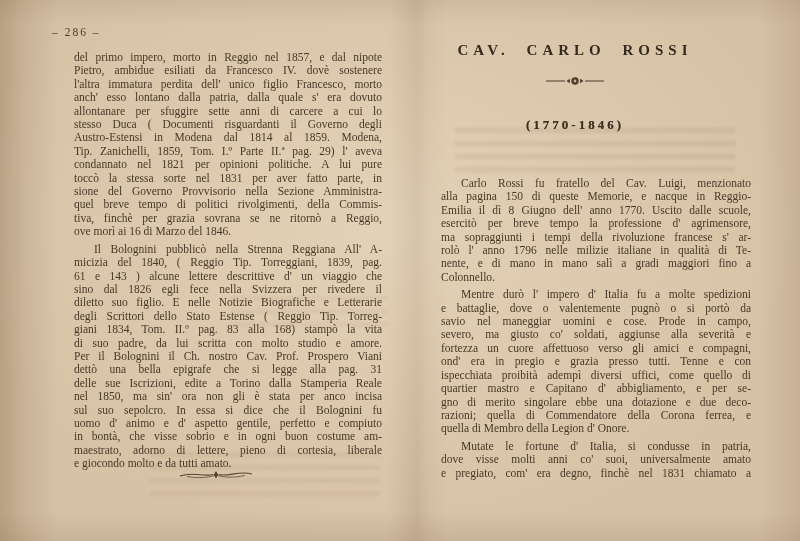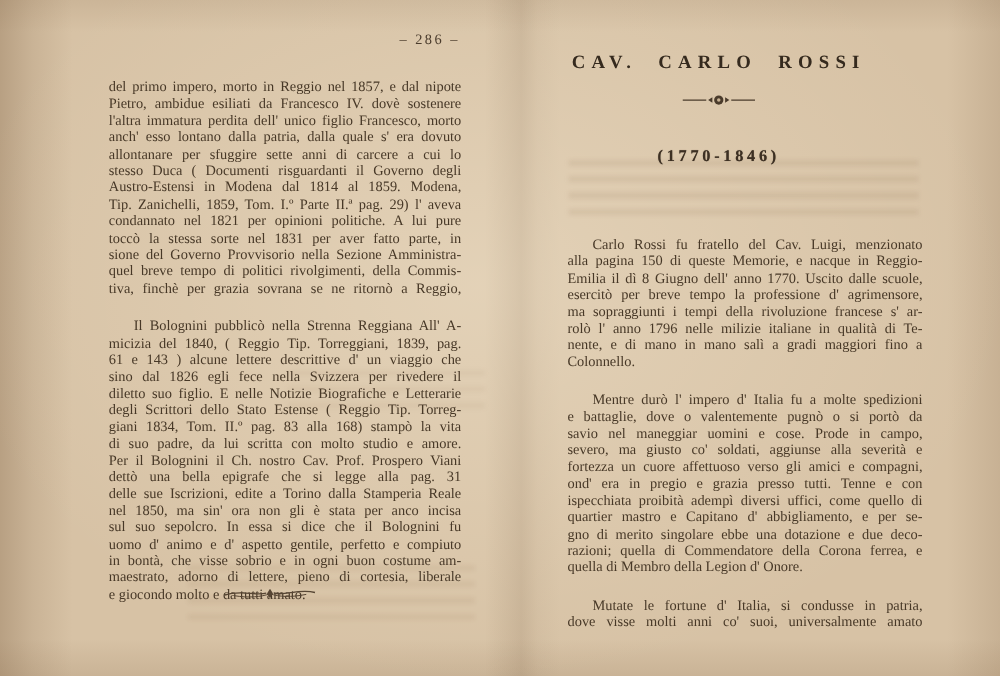--- a/index.html
+++ b/index.html
@@ -9,42 +9,42 @@
     background-color:#d7c2a5;
     background-image:
       radial-gradient(ellipse at 48% 42%, rgba(255,246,226,0.30), rgba(255,246,226,0) 72%),
       linear-gradient(90deg, rgba(118,88,58,0.32) 0px, rgba(118,88,58,0.14) 26px, rgba(118,88,58,0) 58px),
       linear-gradient(270deg, rgba(118,88,58,0.16) 0px, rgba(118,88,58,0) 42px),
       linear-gradient(180deg, rgba(118,88,58,0.12) 0px, rgba(118,88,58,0) 26px),
       linear-gradient(0deg, rgba(118,88,58,0.14) 0px, rgba(118,88,58,0) 30px),
       linear-gradient(90deg, rgba(105,78,52,0) 388px, rgba(105,78,52,0.10) 408px, rgba(105,78,52,0.15) 417px, rgba(105,78,52,0.05) 430px, rgba(105,78,52,0) 448px);
   }
   .page-number{
-    position:absolute;left:52px;top:26px;width:316px;text-align:right;
+    position:absolute;left:52px;top:26px;width:316px;text-align:left;
     font-size:11.5px;letter-spacing:2px;color:#4a3b2c;z-index:2;
   }
   .left-body{
     position:absolute;left:70px;top:47px;width:316px;z-index:2;
   }
   .right-heading{
     position:absolute;left:420px;top:42px;width:310px;text-align:center;z-index:2;
   }
   .right-title{
     font-size:15px;font-weight:700;letter-spacing:5px;word-spacing:8px;
     color:#352a1e;white-space:nowrap;font-family:Liberation Serif, serif;
   }
   .title-divider-wrap{margin-top:14px;}
   .right-dates{
     margin-top:26px;font-size:13px;font-weight:700;letter-spacing:3px;
     color:#3d3023;text-shadow:0 0 0.6px rgba(61,48,35,0.7);
   }
   .right-body{
     position:absolute;left:437px;top:173px;width:318px;z-index:2;
   }
-  .para{margin:17px;padding:0;}
+  .para{margin:4px;padding:0;}
   .line{
     font-size:11.5px;line-height:13.4px;color:#473827;
     text-align:justify;text-align-last:justify;white-space:normal;
   }
   .line.endline{text-align-last:left;}
   .line.indent{text-indent:20px;}
   .it{}
   .end-flourish-wrap{position:absolute;left:178px;top:467px;z-index:2;}
   .ghost{
     position:absolute;z-index:1;filter:blur(1.6px);
@@ -75,20 +75,21 @@
         <div class="line"><span>anch' esso lontano dalla patria, dalla quale s' era dovuto</span></div>
         <div class="line"><span>allontanare per sfuggire sette anni di carcere a cui lo</span></div>
         <div class="line"><span>stesso Duca ( </span><span class="it">Documenti risguardanti il Governo degli</span></div>
         <div class="line"><span class="it">Austro-Estensi in Modena dal</span><span> 1814 </span><span class="it">al</span><span> 1859. Modena,</span></div>
         <div class="line"><span>Tip. Zanichelli, 1859, Tom. I.º Parte II.ª pag. 29) l' aveva</span></div>
         <div class="line"><span>condannato nel 1821 per opinioni politiche. A lui pure</span></div>
         <div class="line"><span>toccò la stessa sorte nel 1831 per aver fatto parte, in</span></div>
         <div class="line"><span>sione del Governo Provvisorio nella Sezione Amministra-</span></div>
         <div class="line"><span>quel breve tempo di politici rivolgimenti, della Commis-</span></div>
         <div class="line"><span>tiva, finchè per grazia sovrana se ne ritornò a Reggio,</span></div>
+        <div class="line endline"><span>ove morì ai 16 di Marzo del 1846.</span></div>
       </div>
       <div class="para">
         <div class="line indent"><span>Il Bolognini pubblicò nella Strenna Reggiana </span><span class="it">All' A-</span></div>
         <div class="line"><span class="it">micizia</span><span> del 1840, ( Reggio Tip. Torreggiani, 1839, pag.</span></div>
         <div class="line"><span>61 e 143 ) alcune lettere descrittive d' un viaggio che</span></div>
         <div class="line"><span>sino dal 1826 egli fece nella Svizzera per rivedere il</span></div>
         <div class="line"><span>diletto suo figlio. E nelle </span><span class="it">Notizie Biografiche e Letterarie</span></div>
         <div class="line"><span class="it">degli Scrittori dello Stato Estense</span><span> ( Reggio Tip. Torreg-</span></div>
         <div class="line"><span>giani 1834, Tom. II.º pag. 83 alla 168) stampò la vita</span></div>
         <div class="line"><span>di suo padre, da lui scritta con molto studio e amore.</span></div>
@@ -148,16 +149,17 @@
         <div class="line"><span>ond' era in pregio e grazia presso tutti. Tenne e con</span></div>
         <div class="line"><span>ispecchiata proibità adempì diversi uffici, come quello di</span></div>
         <div class="line"><span>quartier mastro e Capitano d' abbigliamento, e per se-</span></div>
         <div class="line"><span>gno di merito singolare ebbe una dotazione e due deco-</span></div>
         <div class="line"><span>razioni; quella di Commendatore della Corona ferrea, e</span></div>
         <div class="line endline"><span>quella di Membro della Legion d' Onore.</span></div>
       </div>
       <div class="para">
         <div class="line indent"><span>Mutate le fortune d' Italia, si condusse in patria,</span></div>
         <div class="line"><span>dove visse molti anni co' suoi, universalmente amato</span></div>
+        <div class="line"><span>e pregiato, com' era degno, finchè nel 1831 chiamato a</span></div>
       </div>
     </div>
 
 </div>
 
 </body></html>

